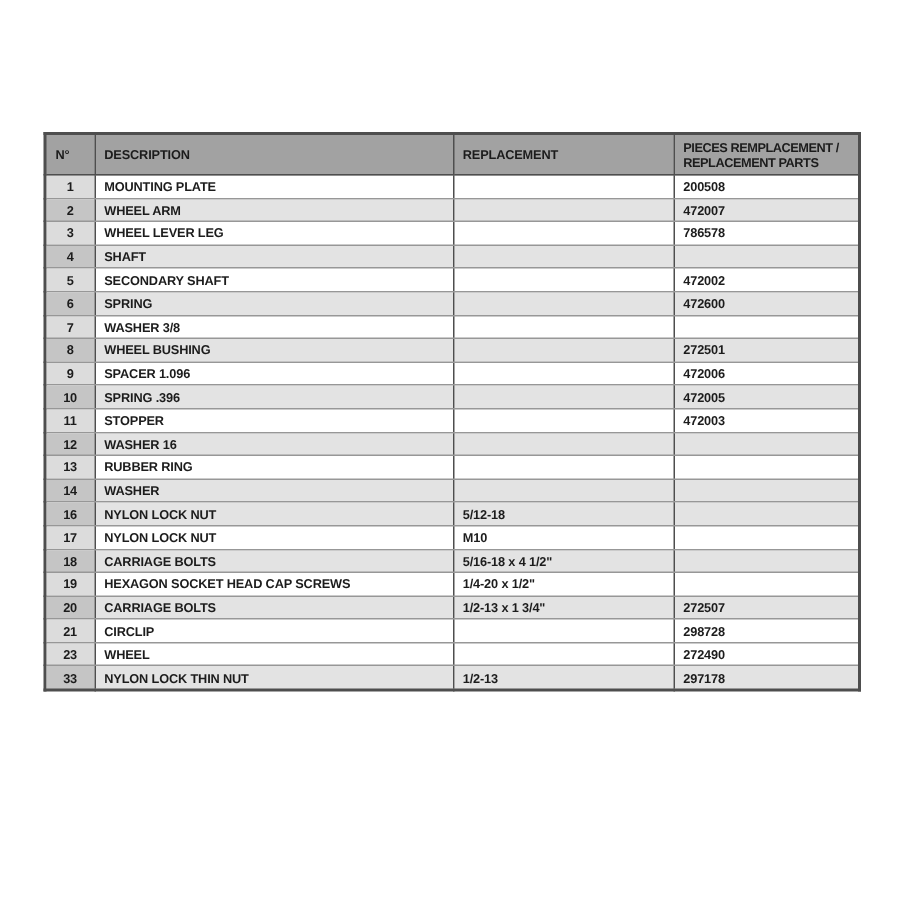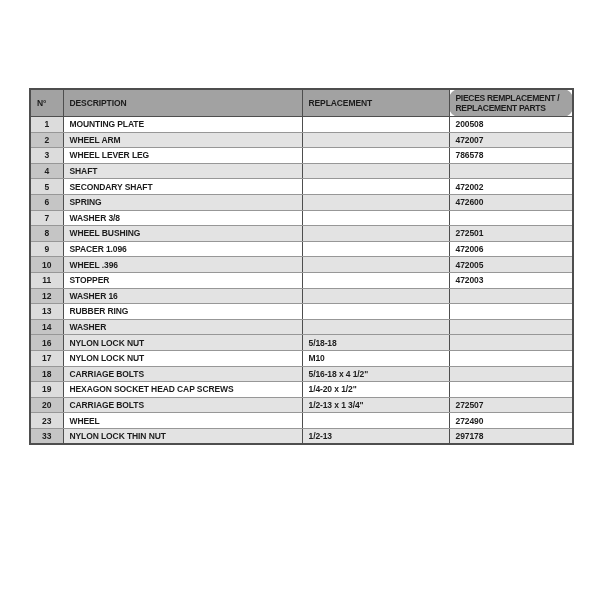--- a/index.html
+++ b/index.html
@@ -31,21 +31,20 @@
     text-align: left;
     height: 26px;
     padding: 0 6px;
     vertical-align: middle;
     letter-spacing: -0.1px;
     border: 1px solid var(--border-dark, #4e4e4e);
   }
   th.col-parts {
     white-space: pre-line;
     letter-spacing: -0.3px;
-    border-radius: 10px;
   }
   td {
     font-size: 8.5px;
     line-height: 10px;
     height: 14.6px;
     padding: 0 6px;
     vertical-align: middle;
     letter-spacing: -0.1px;
     border-left: 1px solid var(--border-dark, #4e4e4e);
     border-right: 1px solid var(--border-dark, #4e4e4e);
@@ -130,21 +129,21 @@
           <td class="part">272501</td>
         </tr>
         <tr class="odd">
           <td class="num">9</td>
           <td class="desc">SPACER 1.096</td>
           <td class="dim"></td>
           <td class="part">472006</td>
         </tr>
         <tr class="even">
           <td class="num">10</td>
-          <td class="desc">WHEEL .396</td>
+          <td class="desc">SPRING .396</td>
           <td class="dim"></td>
           <td class="part">472005</td>
         </tr>
         <tr class="odd">
           <td class="num">11</td>
           <td class="desc">STOPPER</td>
           <td class="dim"></td>
           <td class="part">472003</td>
         </tr>
         <tr class="even">
@@ -161,21 +160,21 @@
         </tr>
         <tr class="even">
           <td class="num">14</td>
           <td class="desc">WASHER</td>
           <td class="dim"></td>
           <td class="part"></td>
         </tr>
         <tr class="even">
           <td class="num">16</td>
           <td class="desc">NYLON LOCK NUT</td>
-          <td class="dim">5/18-18</td>
+          <td class="dim">5/12-18</td>
           <td class="part"></td>
         </tr>
         <tr class="odd">
           <td class="num">17</td>
           <td class="desc">NYLON LOCK NUT</td>
           <td class="dim">M10</td>
           <td class="part"></td>
         </tr>
         <tr class="even">
           <td class="num">18</td>
@@ -187,20 +186,26 @@
           <td class="num">19</td>
           <td class="desc">HEXAGON SOCKET HEAD CAP SCREWS</td>
           <td class="dim">1/4-20 x 1/2"</td>
           <td class="part"></td>
         </tr>
         <tr class="even">
           <td class="num">20</td>
           <td class="desc">CARRIAGE BOLTS</td>
           <td class="dim">1/2-13 x 1 3/4"</td>
           <td class="part">272507</td>
+        </tr>
+        <tr class="odd">
+          <td class="num">21</td>
+          <td class="desc">CIRCLIP</td>
+          <td class="dim"></td>
+          <td class="part">298728</td>
         </tr>
         <tr class="odd">
           <td class="num">23</td>
           <td class="desc">WHEEL</td>
           <td class="dim"></td>
           <td class="part">272490</td>
         </tr>
         <tr class="even">
           <td class="num">33</td>
           <td class="desc">NYLON LOCK THIN NUT</td>

